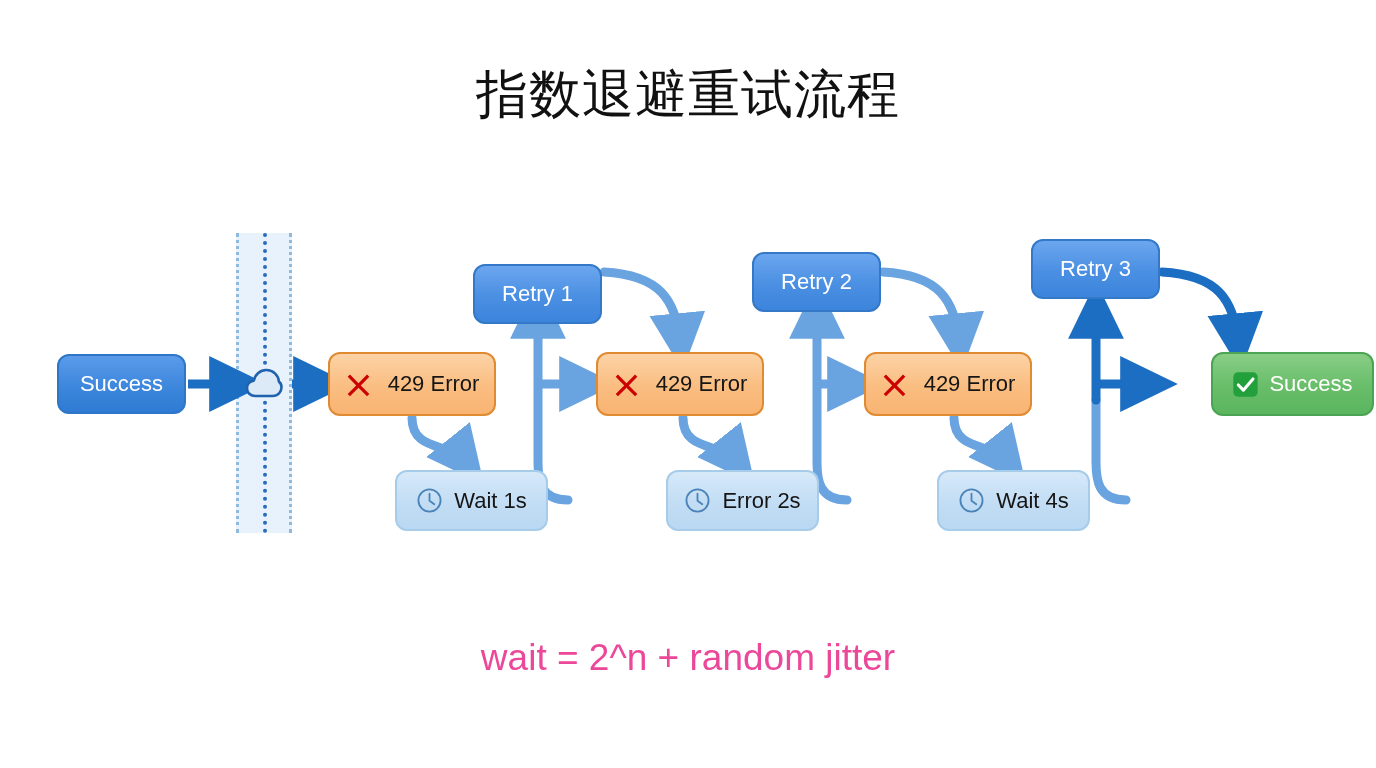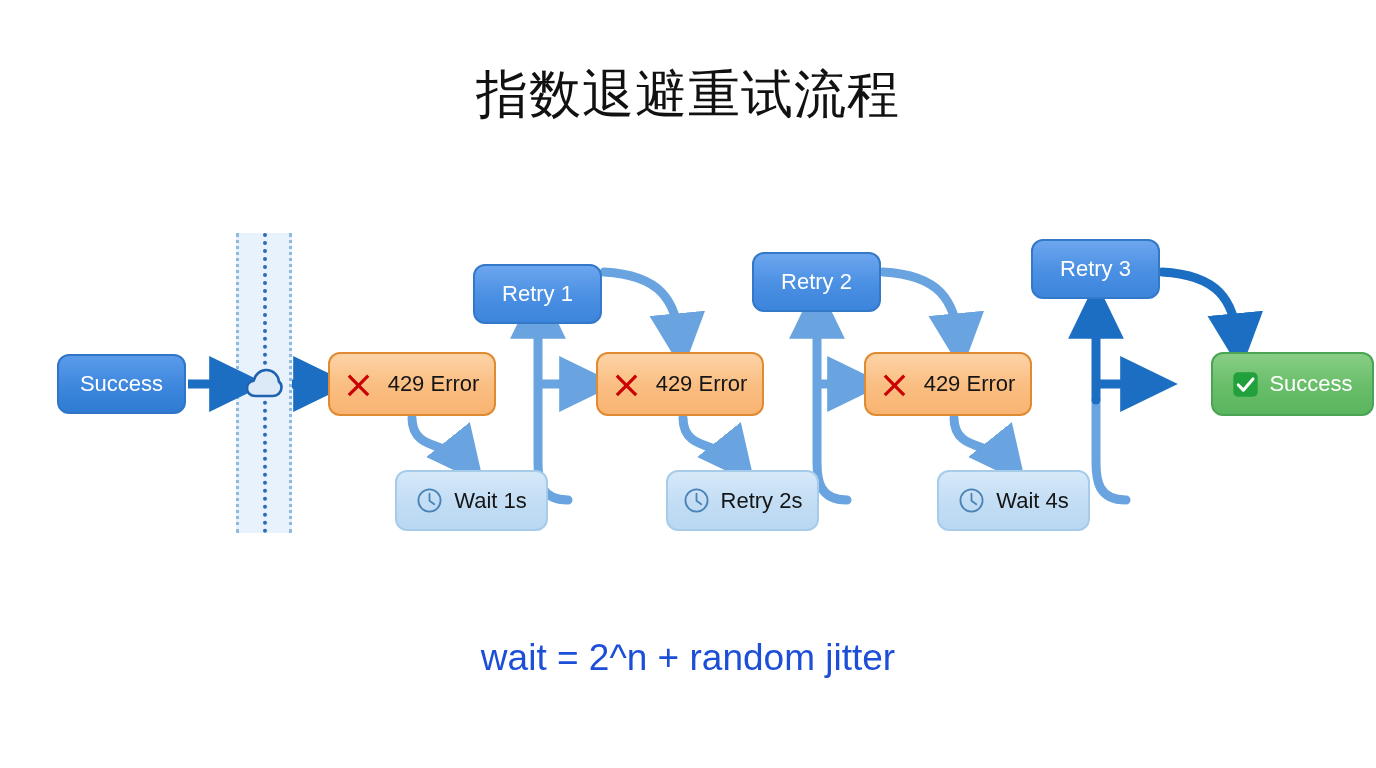--- a/index.html
+++ b/index.html
@@ -57,21 +57,21 @@
 
   
   #formula {
     position: absolute;
     left: 0;
     top: 632px;
     width: 1376px;
     text-align: center;
     font-size: 37px;
     line-height: 52px;
-    color: #1d4ed8;
+    color: #ec4899;
   }
 
   
   .node.request {
     background: linear-gradient(180deg, #5b9bea 0%, #3d87dd 55%, #2f7bd3 100%);
     border: 2px solid #2f76c9;
     color: #ffffff;
     font-size: 22px;
   }
 
@@ -242,21 +242,21 @@
         </span>
         <span class="node-label">Wait 1s</span>
       </div>
       <div class="node wait" style="left: 666px; top: 470px; width: 153px; height: 61px;">
         <span class="icon-clock">
           <svg viewBox="0 0 30 30" width="27" height="27">
             <circle cx="15" cy="15" r="12.3" fill="none" stroke="#4a83b8" stroke-width="2"></circle>
             <path d="M15,7.4 L15,15.3 L20.3,19.2" fill="none" stroke="#4a83b8" stroke-width="2" stroke-linecap="round" stroke-linejoin="round"></path>
           </svg>
         </span>
-        <span class="node-label">Retry 2s</span>
+        <span class="node-label">Error 2s</span>
       </div>
       <div class="node wait" style="left: 937px; top: 470px; width: 153px; height: 61px; text-align: right;">
         <span class="icon-clock">
           <svg viewBox="0 0 30 30" width="27" height="27">
             <circle cx="15" cy="15" r="12.3" fill="none" stroke="#4a83b8" stroke-width="2"></circle>
             <path d="M15,7.4 L15,15.3 L20.3,19.2" fill="none" stroke="#4a83b8" stroke-width="2" stroke-linecap="round" stroke-linejoin="round"></path>
           </svg>
         </span>
         <span class="node-label">Wait 4s</span>
       </div>

